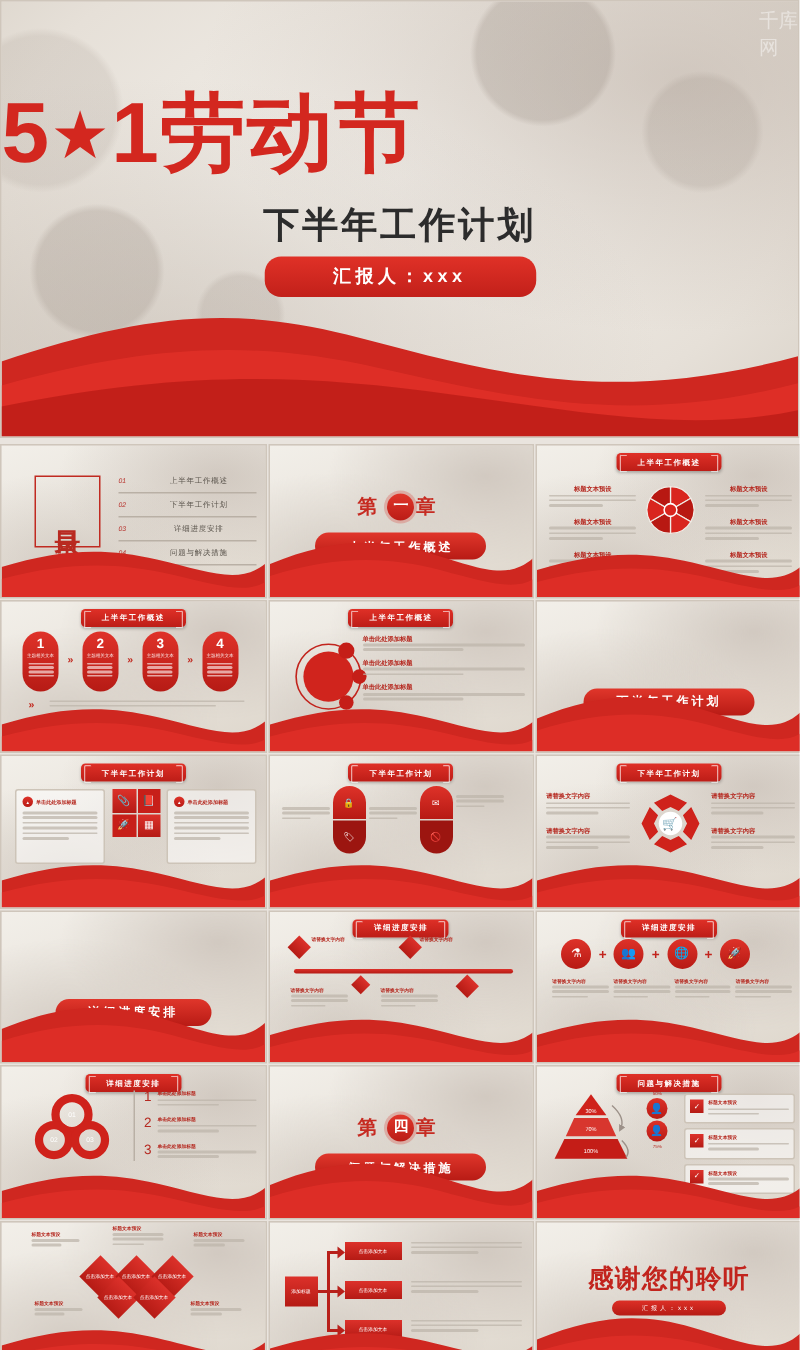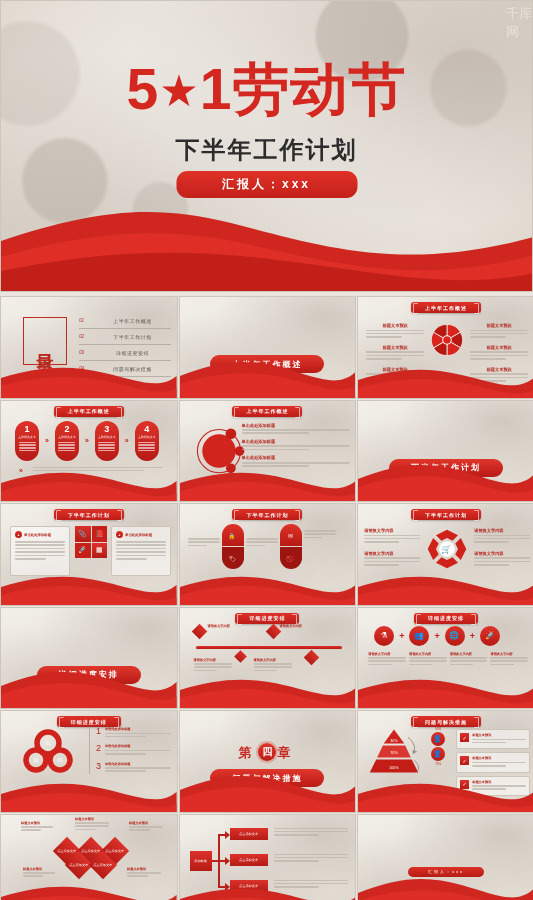--- a/index.html
+++ b/index.html
@@ -24,21 +24,21 @@
     content:""; position:absolute; inset:0;
     background:
       radial-gradient(circle at 12% 62%, rgba(160,148,138,.30) 0 8%, transparent 9%),
       radial-gradient(circle at 30% 72%, rgba(160,148,138,.22) 0 6%, transparent 7%),
       radial-gradient(circle at 68% 12%, rgba(150,138,128,.28) 0 10%, transparent 11%),
       radial-gradient(circle at 88% 30%, rgba(150,138,128,.20) 0 7%, transparent 8%),
       radial-gradient(circle at 5% 25%, rgba(160,148,138,.18) 0 9%, transparent 10%);
     pointer-events:none;
   }
   .cover-title {
-    position:absolute; top:60px; left:0; right:0; text-align:center;
+    position:absolute; top:60px; left:0; right:0; text-align:left;
     font-size:57px; line-height:1; font-weight:bold; color:#d3271f;
     letter-spacing:1px; white-space:nowrap;
   }
   .cover-title .star { color:#d3271f; font-size:44px; vertical-align:3px; }
   .cover-sub {
     position:absolute; top:133px; left:0; right:0; text-align:center;
     font-size:24px; font-weight:bold; color:#2c2c2c; letter-spacing:2px;
   }
   .cover-badge {
     position:absolute; top:170px; left:50%; transform:translateX(-50%);
@@ -201,20 +201,23 @@
           <span class="toc-txt">问题与解决措施</span>
         </div>
       </div>
       <svg class="wave" viewBox="0 0 178 34" preserveAspectRatio="none">
         <path d="M0,14 C40,2 70,1 105,9 C140,17 160,26 178,12 L178,34 L0,34 Z" fill="#cf2720"></path>
         <path d="M0,22 C45,10 80,11 115,19 C145,26 165,32 178,24 L178,34 L0,34 Z" fill="#e03028" opacity=".8"></path>
       </svg>
     </div>
 
     <div class="slide">
+      <div class="chap-no">
+        <span>第</span><span class="circ">一</span><span>章</span>
+      </div>
       <div class="chap-pill">上半年工作概述</div>
       <svg class="wave tall" viewBox="0 0 178 42" preserveAspectRatio="none">
         <path d="M0,20 C40,4 70,2 105,12 C140,22 160,32 178,16 L178,42 L0,42 Z" fill="#cf2720"></path>
         <path d="M0,28 C45,14 80,15 115,24 C145,32 165,38 178,30 L178,42 L0,42 Z" fill="#e03028" opacity=".8"></path>
       </svg>
     </div>
 
     <div class="slide">
       <div class="banner">上半年工作概述</div>
       <svg style="position:absolute;left:72px;top:26px;" width="34" height="34" viewBox="0 0 100 100">
@@ -844,20 +847,21 @@
             <i></i>
           </div>
         </div>
       <svg class="wave" viewBox="0 0 178 34" preserveAspectRatio="none">
         <path d="M0,18 C40,6 70,5 105,13 C140,21 160,29 178,16 L178,34 L0,34 Z" fill="#cf2720"></path>
         <path d="M0,26 C45,14 80,15 115,23 C145,29 165,33 178,27 L178,34 L0,34 Z" fill="#e03028" opacity=".8"></path>
       </svg>
     </div>
 
     <div class="slide">
+      <div style="position:absolute;top:26px;left:0;right:0;text-align:center;font-size:17px;font-weight:bold;color:#c2241d;letter-spacing:1px;">感谢您的聆听</div>
       <div style="position:absolute;top:52px;left:50%;transform:translateX(-50%);background:linear-gradient(180deg,#dd2f26,#b61b15);color:#fff;font-size:4px;letter-spacing:2px;padding:2.5px 20px;border-radius:6px;">汇报人：xxx</div>
       <svg class="wave tall" viewBox="0 0 178 42" preserveAspectRatio="none">
         <path d="M0,20 C40,4 70,2 105,12 C140,22 160,32 178,16 L178,42 L0,42 Z" fill="#cf2720"></path>
         <path d="M0,28 C45,14 80,15 115,24 C145,32 165,38 178,30 L178,42 L0,42 Z" fill="#e03028" opacity=".8"></path>
       </svg>
     </div>
 
   </div>
 
 

